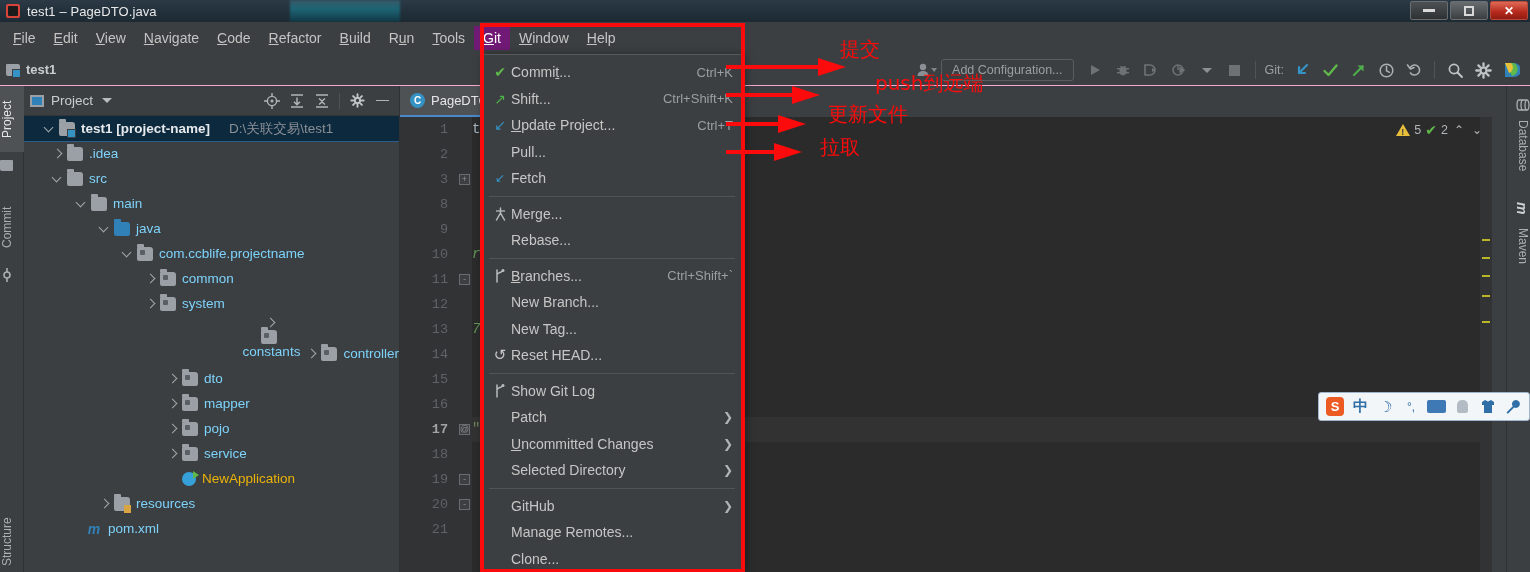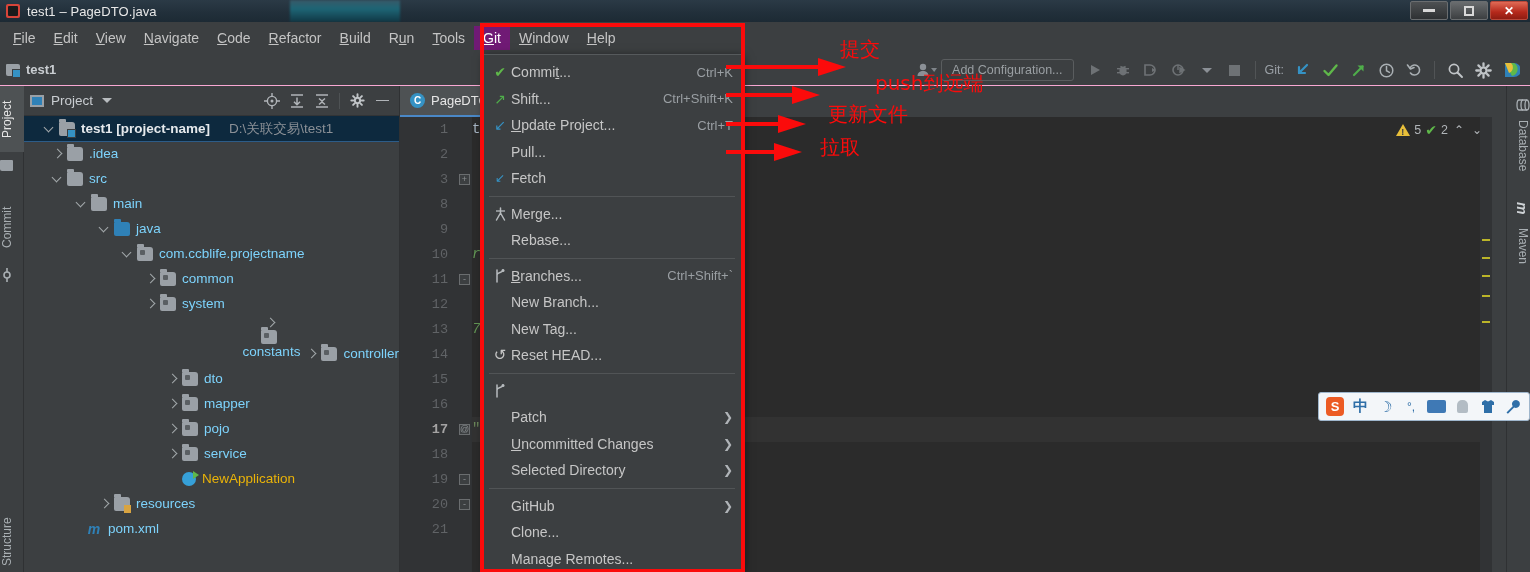--- a/index.html
+++ b/index.html
@@ -704,20 +704,21 @@
       <span class="mtxt">Reset HEAD...</span>
     </div>
     <div class="msep"></div>
     <div class="mrow">
       <span class="mi">
         <svg width="12" height="14" viewBox="0 0 12 14" style="vertical-align:-2px;">
           <path d="M3 1v12M3 6c0-3 6-2 6-5" stroke="#b7bbbe" stroke-width="1.5" fill="none" stroke-linecap="round"></path>
           <circle cx="9" cy="1.6" r="1.5" fill="#b7bbbe"></circle>
         </svg>
       </span>
+      <span class="mtxt">Show Git Log</span>
     </div>
     <div class="mrow">
       <span class="mi"></span>
       <span class="mtxt">Patch</span>
       <span class="marrow">❯</span>
     </div>
     <div class="mrow">
       <span class="mi"></span>
       <span class="mtxt"><span class="mu">U</span>ncommitted Changes</span>
       <span class="marrow">❯</span>
@@ -728,25 +729,25 @@
       <span class="marrow">❯</span>
     </div>
     <div class="msep"></div>
     <div class="mrow">
       <span class="mi"></span>
       <span class="mtxt">GitHub</span>
       <span class="marrow">❯</span>
     </div>
     <div class="mrow">
       <span class="mi"></span>
+      <span class="mtxt">Manage Remotes...</span>
+    </div>
+    <div class="mrow">
+      <span class="mi"></span>
       <span class="mtxt">Clone...</span>
-    </div>
-    <div class="mrow">
-      <span class="mi"></span>
-      <span class="mtxt">Manage Remotes...</span>
     </div>
 
   </div>
 
   <div class="ime">
     <div class="ime-logo">S</div>
     <div class="ime-item" style="font-weight:bold;">中</div>
     <div class="ime-item">☽</div>
     <div class="ime-item" style="font-size:12px;">°,</div>
     <div class="ime-item">

